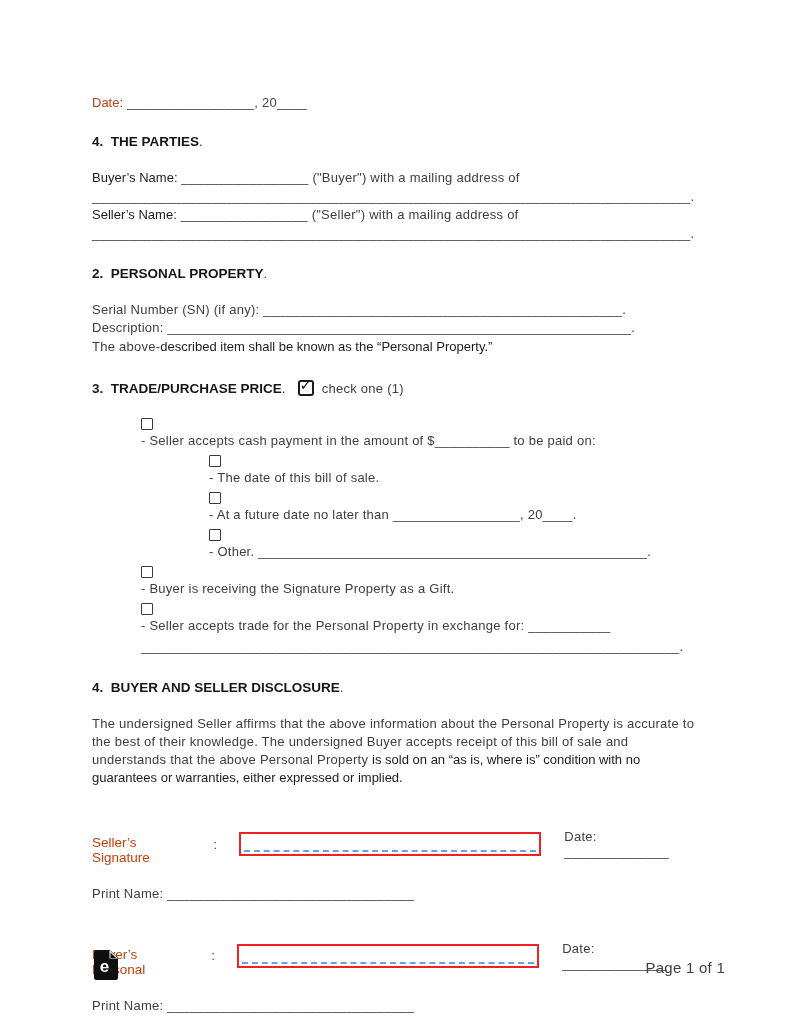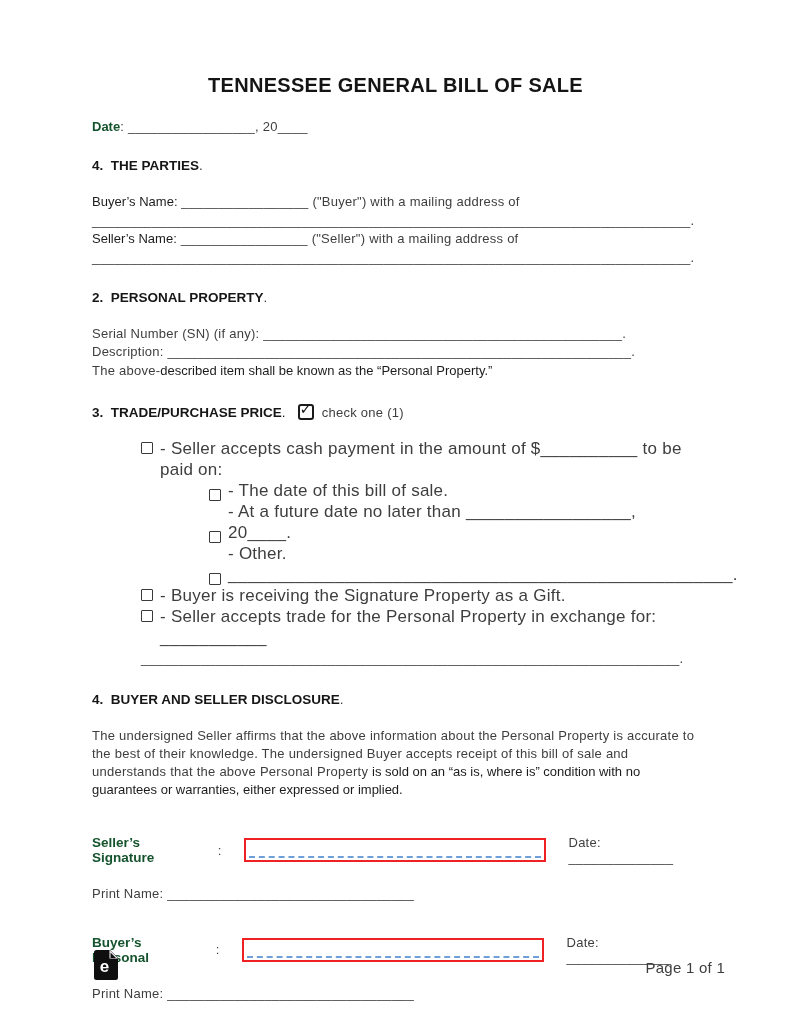--- a/index.html
+++ b/index.html
@@ -8,21 +8,21 @@
     padding:73px 92px 0 92px;background:#fff;overflow:hidden;
     font-family:"Liberation Sans",sans-serif;color:#222;
   }
   .title{
     font-size:20px;font-weight:bold;text-align:center;margin:0;
     letter-spacing:.3px;color:#141414;line-height:24px;white-space:pre-wrap;
   }
   .t{white-space:pre-wrap;}
   .light{color:#3e3e3e;letter-spacing:.25px;font-weight:400;}
   .dark{color:#1c1c1c;}
-  .boldlbl{font-weight:bold;color:#14532d;letter-spacing:0;}
+  .boldlbl{font-weight:normal;color:#c2410c;letter-spacing:0;margin-top:12px;}
   .reglbl{color:#1c1c1c;letter-spacing:0;}
   .line{font-size:13px;line-height:18.4px;}
   .group{margin:0;}
   .heading{font-size:13.5px;font-weight:bold;color:#161616;line-height:17px;}
   .mt-date{margin-top:21px;}
   .mt-h1{margin-top:21px;}
   .mt-party{margin-top:19px;}
   .mt-h2{margin-top:22px;}
   .mt-prop{margin-top:19px;}
   .mt-h3{margin-top:24px;}
@@ -31,27 +31,27 @@
   .mt-para{margin-top:19px;}
   .h3row{display:flex;align-items:flex-start;}
   .cb-checked{
     width:12px;height:12px;border:2px solid #1a1a1a;border-radius:3px;
     margin-left:12px;margin-right:8px;flex:none;position:relative;
   }
   .cb-checked .mark{
     position:absolute;left:0px;top:-5px;font-size:14px;font-weight:bold;color:#111;
     font-family:"DejaVu Sans",sans-serif;
   }
-  .opt{display:flex;align-items:flex-start;line-height:21px;font-size:17px;}
+  .opt{display:flex;align-items:flex-start;line-height:21px;font-size:13px;flex-direction:column;}
   .opt .cb{
     width:10px;height:10px;border:1.6px solid #3a3a3a;border-radius:1px;
     margin:4px 7px 0 0;flex:none;background:#fff;
   }
   .ind1{margin-left:49px;}
-  .ind2{margin-left:117px;align-items:flex-end;}
+  .ind2{margin-left:117px;}
   .cont-line{margin-left:49px;line-height:21px;font-size:13px;}
   .para{font-size:13px;line-height:18.2px;}
   .sigrow{display:flex;align-items:center;font-size:13.5px;margin-top:36px;gap:20px;}
   .sigrow2{margin-top:31px;}
   .sigbox{
     width:298px;height:20px;border:2px solid #ee2224;position:relative;
     margin-left:2px;flex:none;background:#fff;
   }
   .sigdash{position:absolute;left:3px;right:3px;bottom:2px;border-bottom:2px dashed #6f9fd8;}
   .sigdate{margin-left:3px;font-size:13px;}
@@ -60,21 +60,20 @@
     position:absolute;left:94px;right:66px;bottom:40px;
     display:flex;justify-content:space-between;align-items:center;
   }
   .pagenum{font-size:15px;}
 </style>
 </head>
 <body>
 
 <div class="page">
 
-  <h1 class="title">TENNESSEE GENERAL BILL OF SALE</h1>
 
   <div class="line mt-date">
     <span class="t boldlbl">Date</span><span class="t light">: _________________, 20____</span>
   </div>
 
   <div class="heading mt-h1">
     <span class="t">4.  THE PARTIES</span><span class="t light">.</span>
   </div>
 
   <div class="group mt-party">

